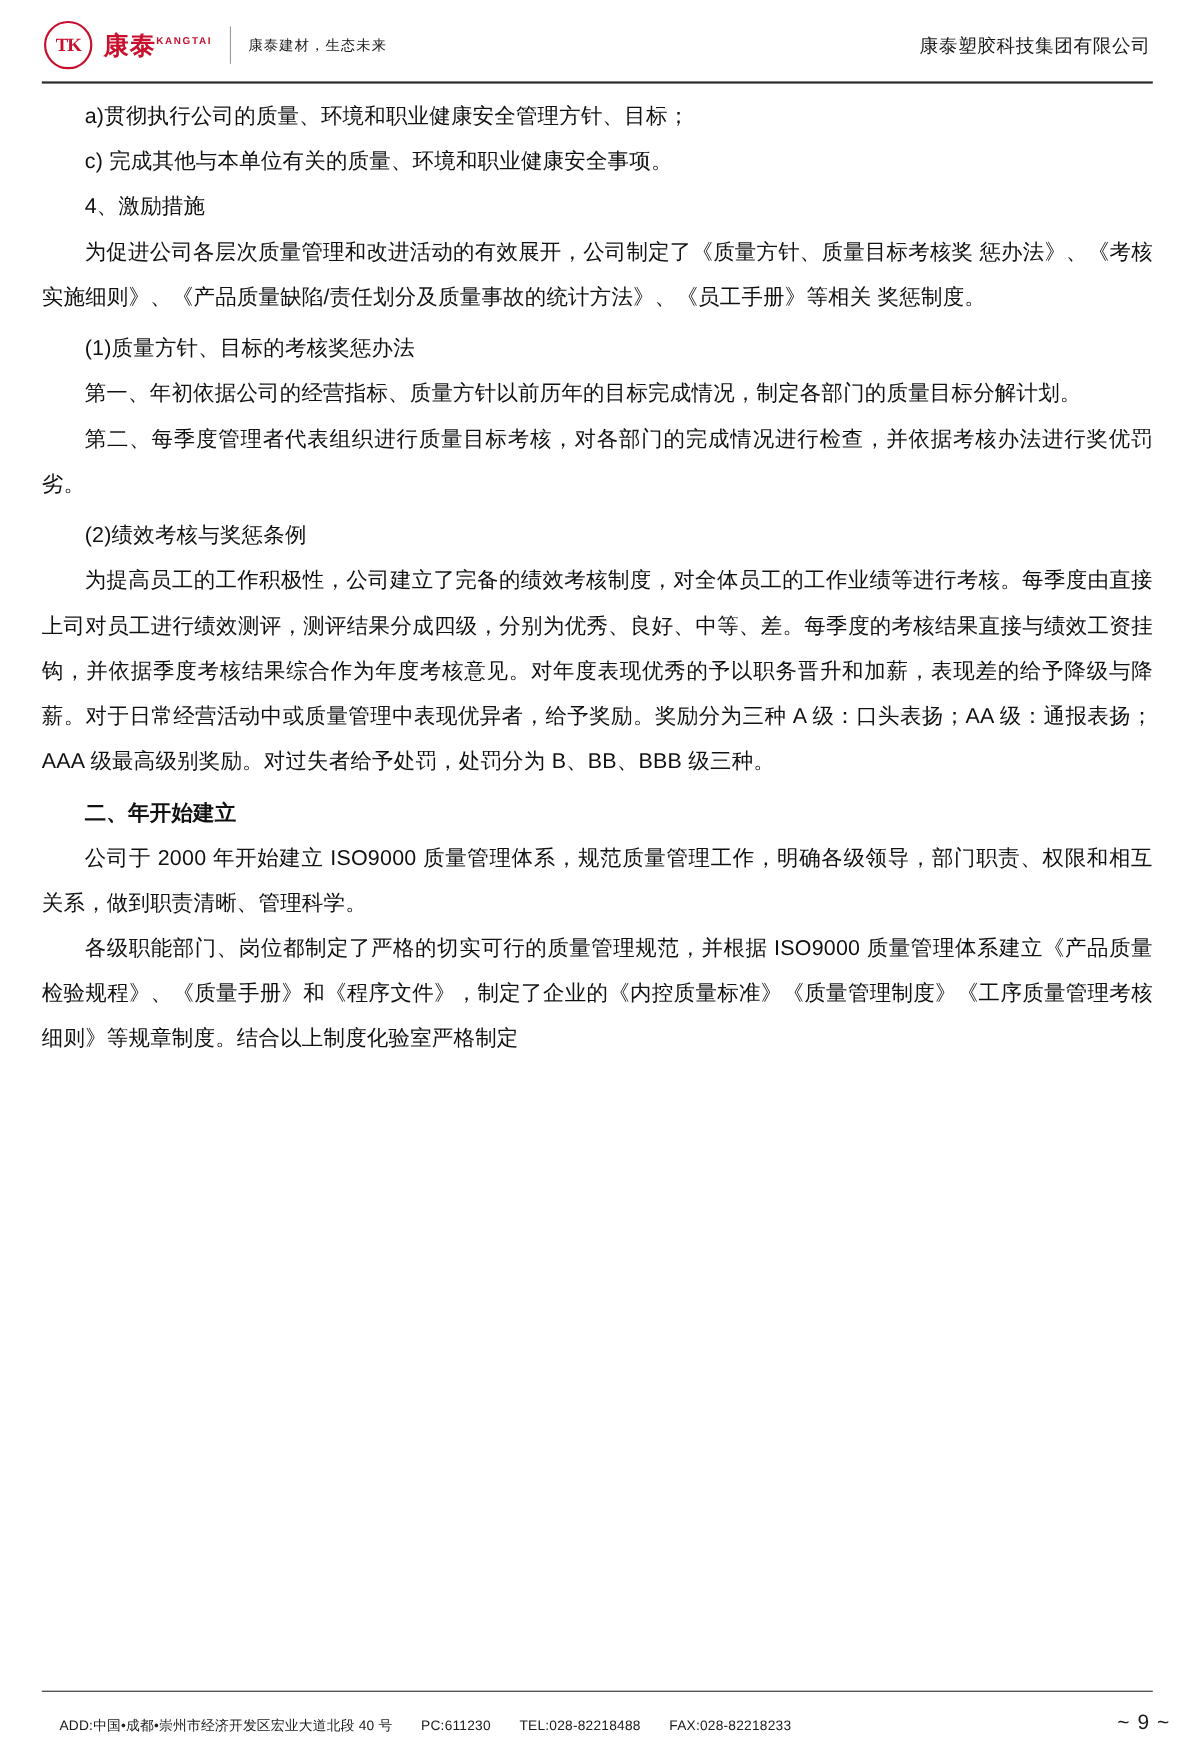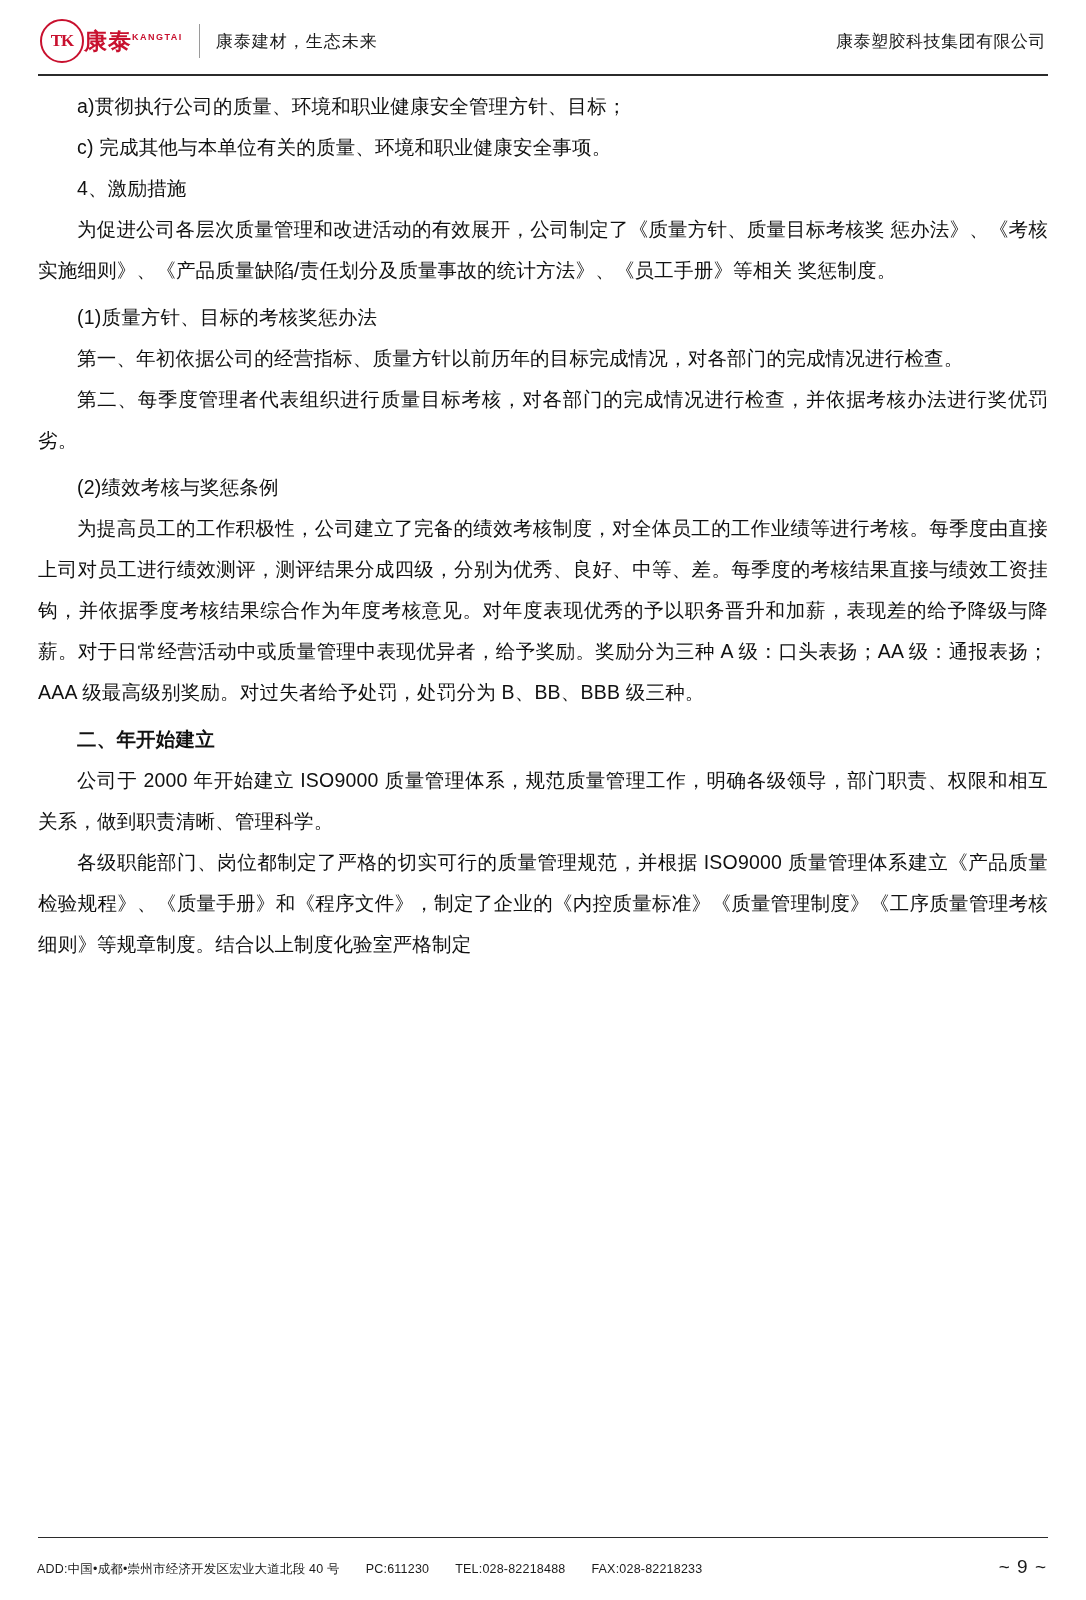--- a/index.html
+++ b/index.html
@@ -38,20 +38,21 @@
     position: absolute;
     left: 38px;
     top: 74px;
     width: 1010px;
     height: 2px;
     background: #2b2b2b;
   }
   .logo-block {
     display: flex;
     align-items: center;
+    gap: 10px;
   }
   .logo-mark {
     width: 40px;
     height: 40px;
     border-radius: 50%;
     border: 2px solid #c8102e;
     display: flex;
     align-items: center;
     justify-content: center;
     color: #c8102e;
@@ -78,21 +79,21 @@
     margin-top: 3px;
     font-weight: bold;
   }
   .logo-divider {
     width: 1px;
     height: 34px;
     background: #9a9a9a;
     margin: 0 16px;
   }
   .slogan {
-    font-size: 17px;
+    font-size: 13px;
     color: #1a1a1a;
     letter-spacing: 1px;
   }
   .company-name {
     margin-left: auto;
     font-size: 17px;
     color: #1a1a1a;
     letter-spacing: 0.5px;
   }
 
@@ -115,21 +116,21 @@
     text-indent: 2em;
   }
   p.bold {
     font-weight: bold;
   }
   .gap-sm { height: 6px; }
 
   
   .footer {
     position: absolute;
-    left: 37px;
+    left: 54px;
     bottom: 22px;
     width: 1010px;
     display: flex;
     align-items: flex-end;
   }
   .footer-rule {
     position: absolute;
     left: 38px;
     bottom: 62px;
     width: 1010px;
@@ -169,21 +170,21 @@
   </div>
   <div class="header-rule"></div>
 
   <div class="content">
     <p class="para indent">a)贯彻执行公司的质量、环境和职业健康安全管理方针、目标；</p>
     <p class="para indent">c) 完成其他与本单位有关的质量、环境和职业健康安全事项。</p>
     <p class="para indent">4、激励措施</p>
     <p class="para indent">为促进公司各层次质量管理和改进活动的有效展开，公司制定了《质量方针、质量目标考核奖 惩办法》、《考核实施细则》、《产品质量缺陷/责任划分及质量事故的统计方法》、《员工手册》等相关 奖惩制度。</p>
     <div class="gap-sm"></div>
     <p class="para indent">(1)质量方针、目标的考核奖惩办法</p>
-    <p class="para indent">第一、年初依据公司的经营指标、质量方针以前历年的目标完成情况，对各部门的完成情况进行检查。</p>
+    <p class="para indent">第一、年初依据公司的经营指标、质量方针以前历年的目标完成情况，制定各部门的质量目标分解计划。</p>
     <p class="para indent">第二、每季度管理者代表组织进行质量目标考核，对各部门的完成情况进行检查，并依据考核办法进行奖优罚劣。</p>
     <div class="gap-sm"></div>
     <p class="para indent">(2)绩效考核与奖惩条例</p>
     <p class="para indent">为提高员工的工作积极性，公司建立了完备的绩效考核制度，对全体员工的工作业绩等进行考核。每季度由直接上司对员工进行绩效测评，测评结果分成四级，分别为优秀、良好、中等、差。每季度的考核结果直接与绩效工资挂钩，并依据季度考核结果综合作为年度考核意见。对年度表现优秀的予以职务晋升和加薪，表现差的给予降级与降薪。对于日常经营活动中或质量管理中表现优异者，给予奖励。奖励分为三种 A 级：口头表扬；AA 级：通报表扬；AAA 级最高级别奖励。对过失者给予处罚，处罚分为 B、BB、BBB 级三种。</p>
     <div class="gap-sm"></div>
     <p class="para indent bold">二、年开始建立</p>
     <p class="para indent">公司于 2000 年开始建立 ISO9000 质量管理体系，规范质量管理工作，明确各级领导，部门职责、权限和相互关系，做到职责清晰、管理科学。</p>
     <p class="para indent">各级职能部门、岗位都制定了严格的切实可行的质量管理规范，并根据 ISO9000 质量管理体系建立《产品质量检验规程》、《质量手册》和《程序文件》，制定了企业的《内控质量标准》《质量管理制度》《工序质量管理考核细则》等规章制度。结合以上制度化验室严格制定</p>
   </div>
 

